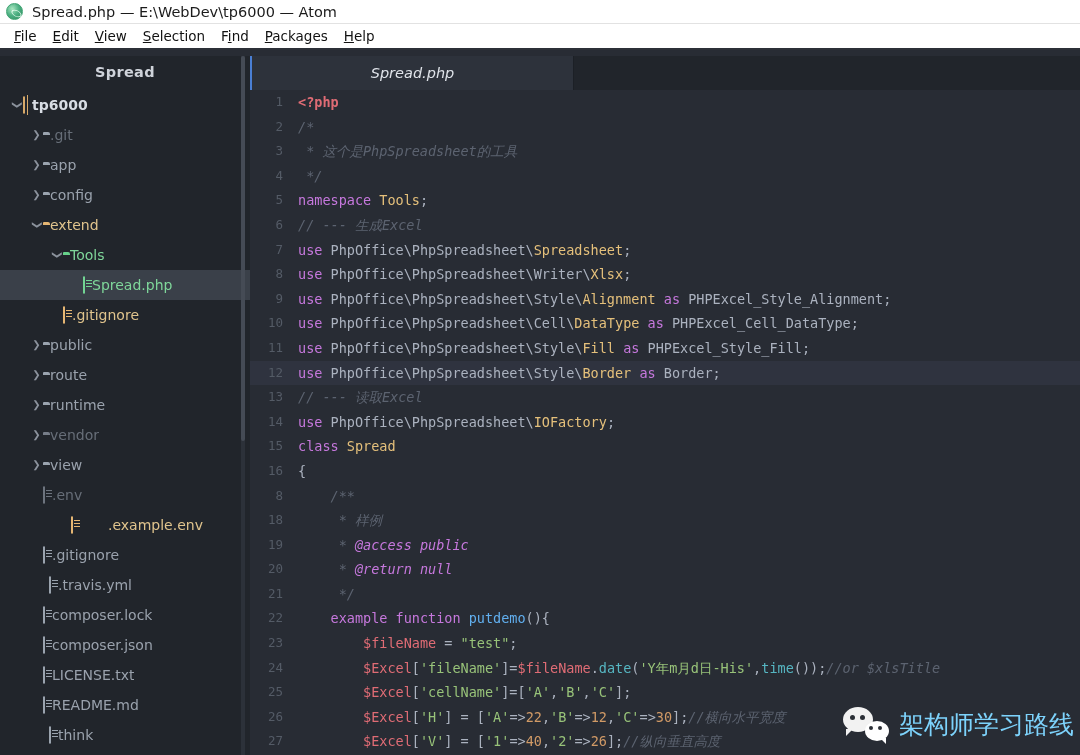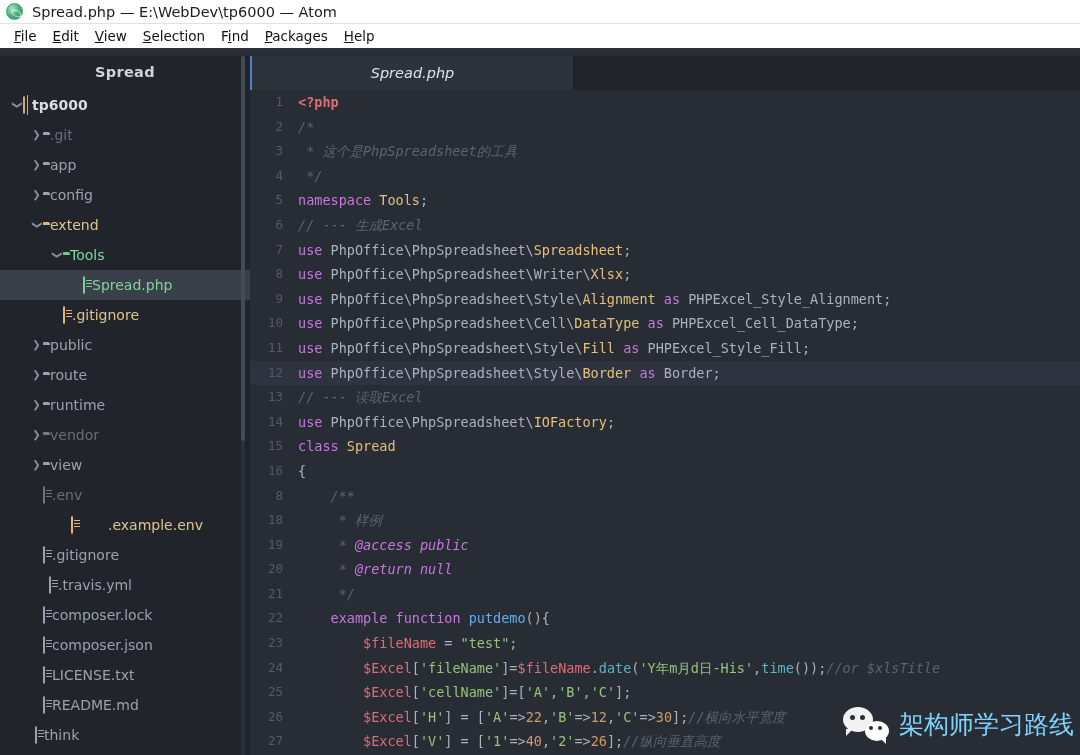--- a/index.html
+++ b/index.html
@@ -369,21 +369,21 @@
         <div class="tree-row" style="padding-left: 30px;">
           <span class="twisty"></span>
           <span class="ico"><span class="fileico"></span></span>
           <span class="lbl">LICENSE.txt</span>
         </div>
         <div class="tree-row" style="padding-left: 30px;">
           <span class="twisty"></span>
           <span class="ico"><span class="fileico"></span></span>
           <span class="lbl">README.md</span>
         </div>
-        <div class="tree-row" style="padding-left: 22px;">
+        <div class="tree-row" style="padding-left: 36px;">
           <span class="twisty"></span>
           <span class="ico"><span class="fileico"></span></span>
           <span class="lbl">think</span>
         </div>
       </div>
     <div id="sidebar-scrollbar">
       <div id="sidebar-scrollbar-thumb"></div>
     </div>
   </div>
 

